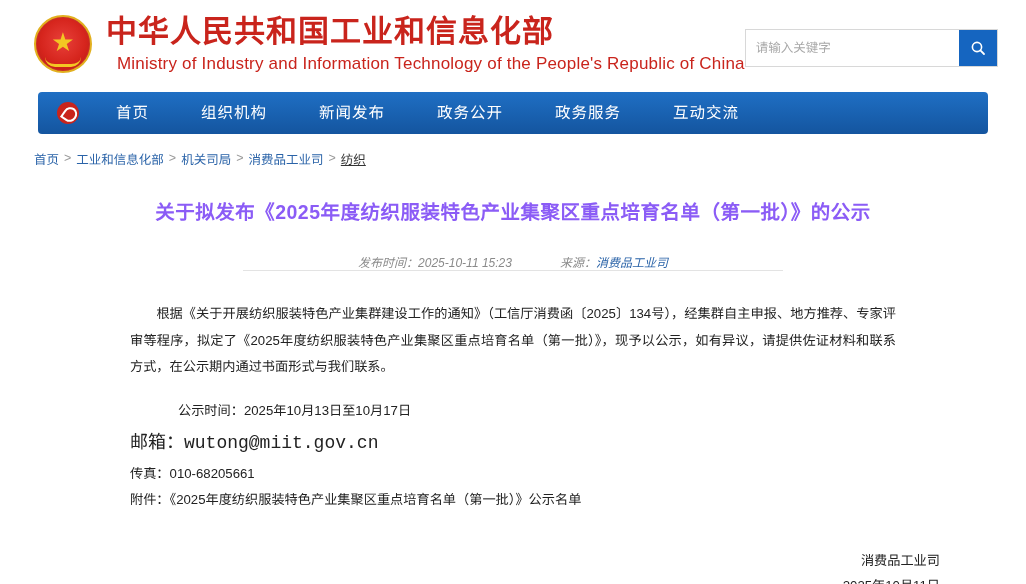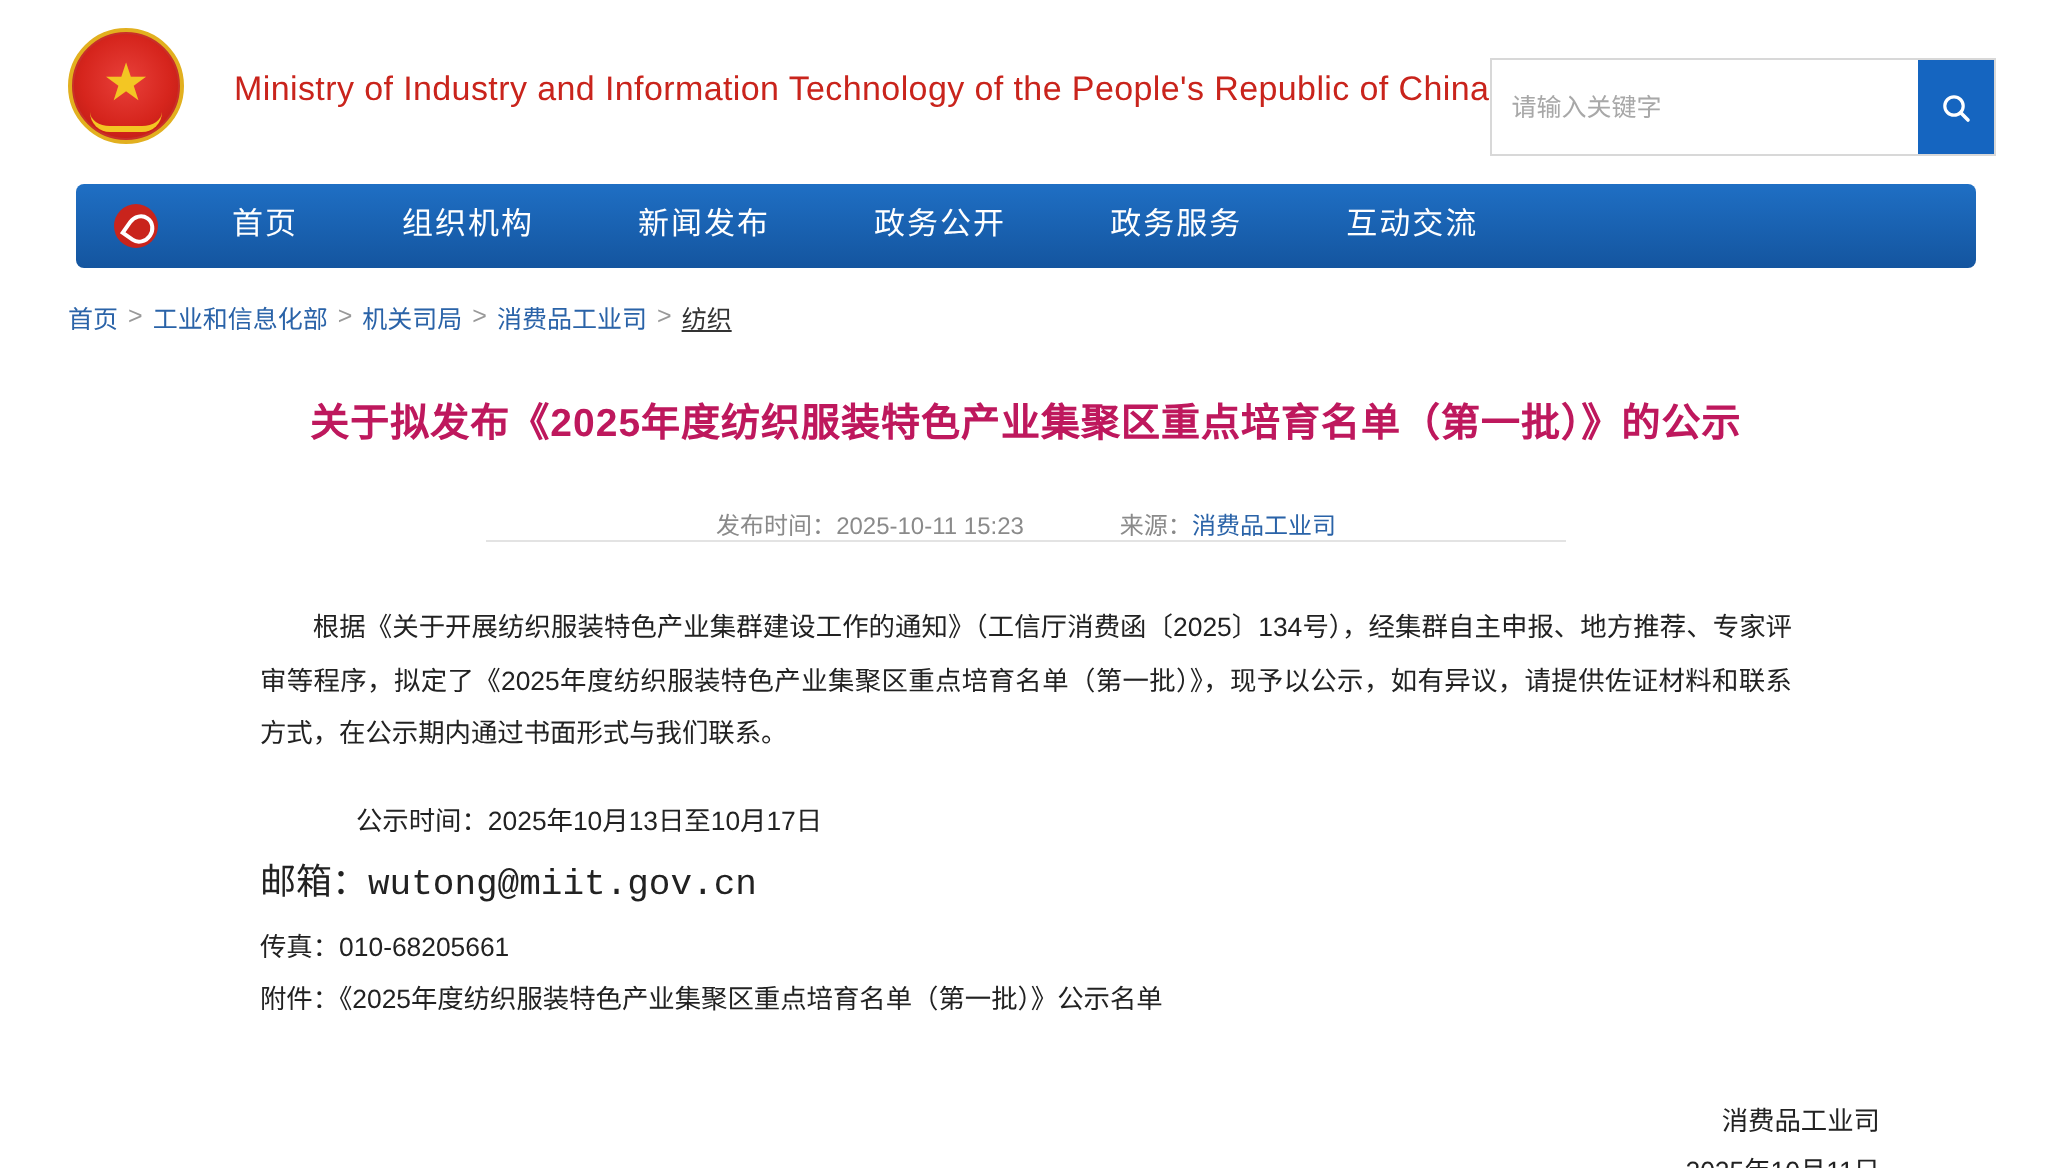--- a/index.html
+++ b/index.html
@@ -97,21 +97,21 @@
   .toplinks .tl.first { color: #c9241c; display:flex; align-items:center; gap:3px; }
   .sun-icon {
     width: 12px; height: 12px; border-radius: 50%;
     background: radial-gradient(circle, #f8d24b 0%, #efa81f 70%);
     display: inline-block;
     flex: none;
   }
   .searchbar {
     margin-top: 9px;
     display: flex;
-    height: 49px;
+    height: 38px;
     border: 1px solid #d8d8d8;
     background: #a3a3a3;
   }
   .searchbar input {
     flex: 1;
     border: 0;
     outline: none;
     padding: 0 10px;
     font-size: 12.5px;
     color: #333;
@@ -186,36 +186,37 @@
   .breadcrumb .cur { color: #333; text-decoration: underline; }
 
   
   .article {
     padding: 0 60px;
   }
   .title {
     text-align: center;
     font-size: 19.5px;
     font-weight: bold;
-    color: #be185d;
+    color: #8b5cf6;
     margin: 30px 0 0;
     line-height: 1.5;
     letter-spacing: 0.5px;
   }
   .meta {
     margin: 26px auto 0;
     width: 540px;
     border-bottom: 1px solid #e3e3e3;
     padding-bottom: 0;
     text-align: center;
     font-size: 12px;
     color: #8a8a8a;
     display: flex;
     justify-content: center;
     gap: 48px;
+    font-style: italic;
   }
   .meta .source-link { color: #2a63a8; text-decoration: none; }
 
   .body {
     margin-top: 30px;
     padding: 0 70px;
     font-size: 13.2px;
     color: #222;
     line-height: 2.0;
   }
@@ -237,20 +238,21 @@
 
 <div class="page">
 
   <div class="header">
     <div class="brand">
       <div class="emblem">
         <span class="star">★</span>
         <span class="gear"></span>
       </div>
       <div class="brand-text">
+        <div class="brand-cn">中华人民共和国工业和信息化部</div>
         <div class="brand-en">Ministry of Industry and Information Technology of the People's Republic of China</div>
       </div>
     </div>
 
     <div class="header-right">
       <div class="searchbar">
         <input type="text" placeholder="请输入关键字" style="">
         <button class="search-btn">
           <svg width="16" height="16" viewBox="0 0 16 16">
             <circle cx="7" cy="7" r="4.6" fill="none" stroke="#fff" stroke-width="1.6"></circle>

